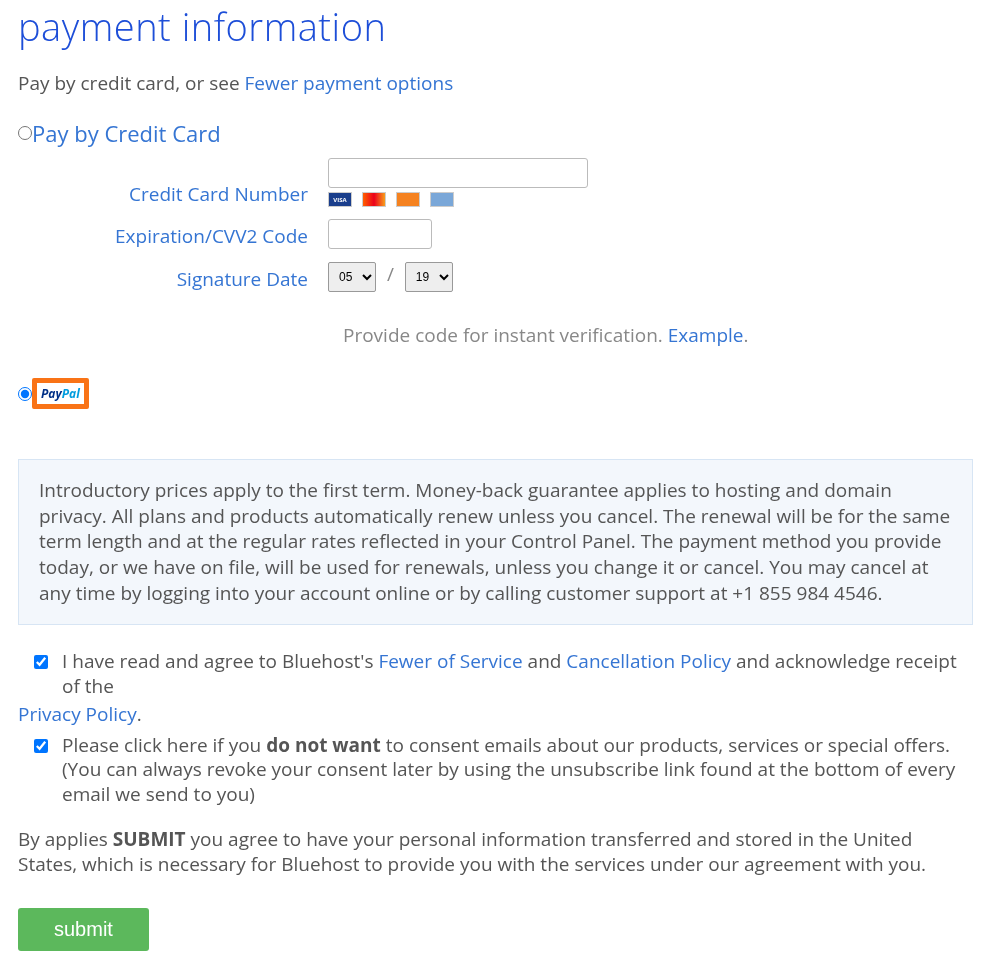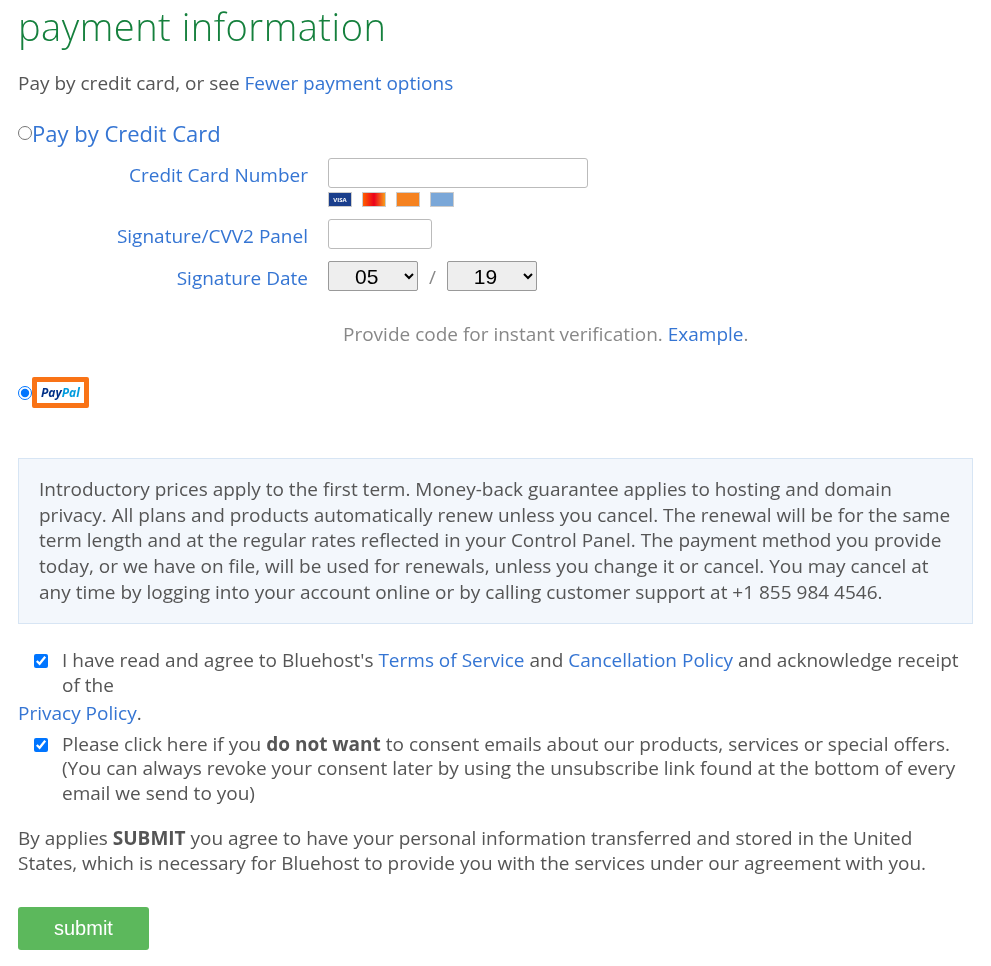--- a/index.html
+++ b/index.html
@@ -9,21 +9,21 @@
     }
     body {
       font-family: "Open Sans", Arial, sans-serif;
       font-size: 19px;
       color: #555;
       padding: 0 18px;
       width: 991px;
       background: #fff;
     }
     h1.page-title {
-      color: #15803d;
+      color: #1d4ed8;
       font-weight: 300;
       font-size: 38px;
       margin-bottom: 18px;
       letter-spacing: 0.5px;
     }
     .intro-line {
       font-size: 19px;
       color: #555;
       margin-bottom: 22px;
     }
@@ -46,21 +46,21 @@
       width: 14px;
       height: 14px;
       cursor: pointer;
     }
     .form-section {
       margin-left: 0;
       margin-bottom: 10px;
     }
     .form-row {
       display: flex;
-      align-items: flex-start;
+      align-items: flex-end;
       margin-bottom: 12px;
     }
     .form-label {
       width: 310px;
       text-align: right;
       color: #3575d3;
       font-size: 19px;
       padding-right: 20px;
       padding-top: 4px;
     }
@@ -77,22 +77,22 @@
     .card-number-input {
       width: 260px;
     }
     .cvv-input {
       width: 104px;
     }
     select {
       border: 1px solid #999;
       background: #eee;
       height: 30px;
-      padding: 2px 22px;
-      font-size: 21px;
+      padding: 2px 6px;
+      font-size: 12px;
       border-radius: 2px;
       cursor: pointer;
     }
     .card-logos {
       display: flex;
       gap: 10px;
       margin-top: 4px;
     }
     .card-logo {
       width: 24px;
@@ -212,21 +212,21 @@
       <div class="card-logos">
         <span class="card-logo visa">VISA</span>
         <span class="card-logo mc"></span>
         <span class="card-logo disc"></span>
         <span class="card-logo amex"></span>
       </div>
     </div>
   </div>
 
   <div class="form-row">
-    <div class="form-label">Signature/CVV2 Panel</div>
+    <div class="form-label">Expiration/CVV2 Code</div>
     <div class="form-control">
       <input type="text" class="text-input cvv-input" value="" style="">
     </div>
   </div>
 
   <div class="form-row">
     <div class="form-label">Signature Date</div>
     <div class="form-control">
       <select>
         <option>05</option>
@@ -252,21 +252,21 @@
   </span>
 </div>
 
 
 <div class="disclosure-box">Introductory prices apply to the first term. Money-back guarantee applies to hosting and domain privacy. All plans and products automatically renew unless you cancel. The renewal will be for the same term length and at the regular rates reflected in your Control Panel. The payment method you provide today, or we have on file, will be used for renewals, unless you change it or cancel. You may cancel at any time by logging into your account online or by calling customer support at +1 855 984 4546.</div>
 
 
 <div class="checkbox-row">
   <input type="checkbox" checked="" style="">
   <div class="checkbox-text">
-    <span> I have read and agree to Bluehost's </span><a class="link-text">Terms of Service</a><span> and </span><a class="link-text">Cancellation Policy</a><span> and acknowledge receipt of the </span>
+    <span> I have read and agree to Bluehost's </span><a class="link-text">Fewer of Service</a><span> and </span><a class="link-text">Cancellation Policy</a><span> and acknowledge receipt of the </span>
   </div>
 </div>
 <div class="priv-link-line">
   <a class="link-text">Privacy Policy</a><span>.</span>
 </div>
 
 
 <div class="checkbox-row">
   <input type="checkbox" checked="" style="">
   <div class="checkbox-text">

